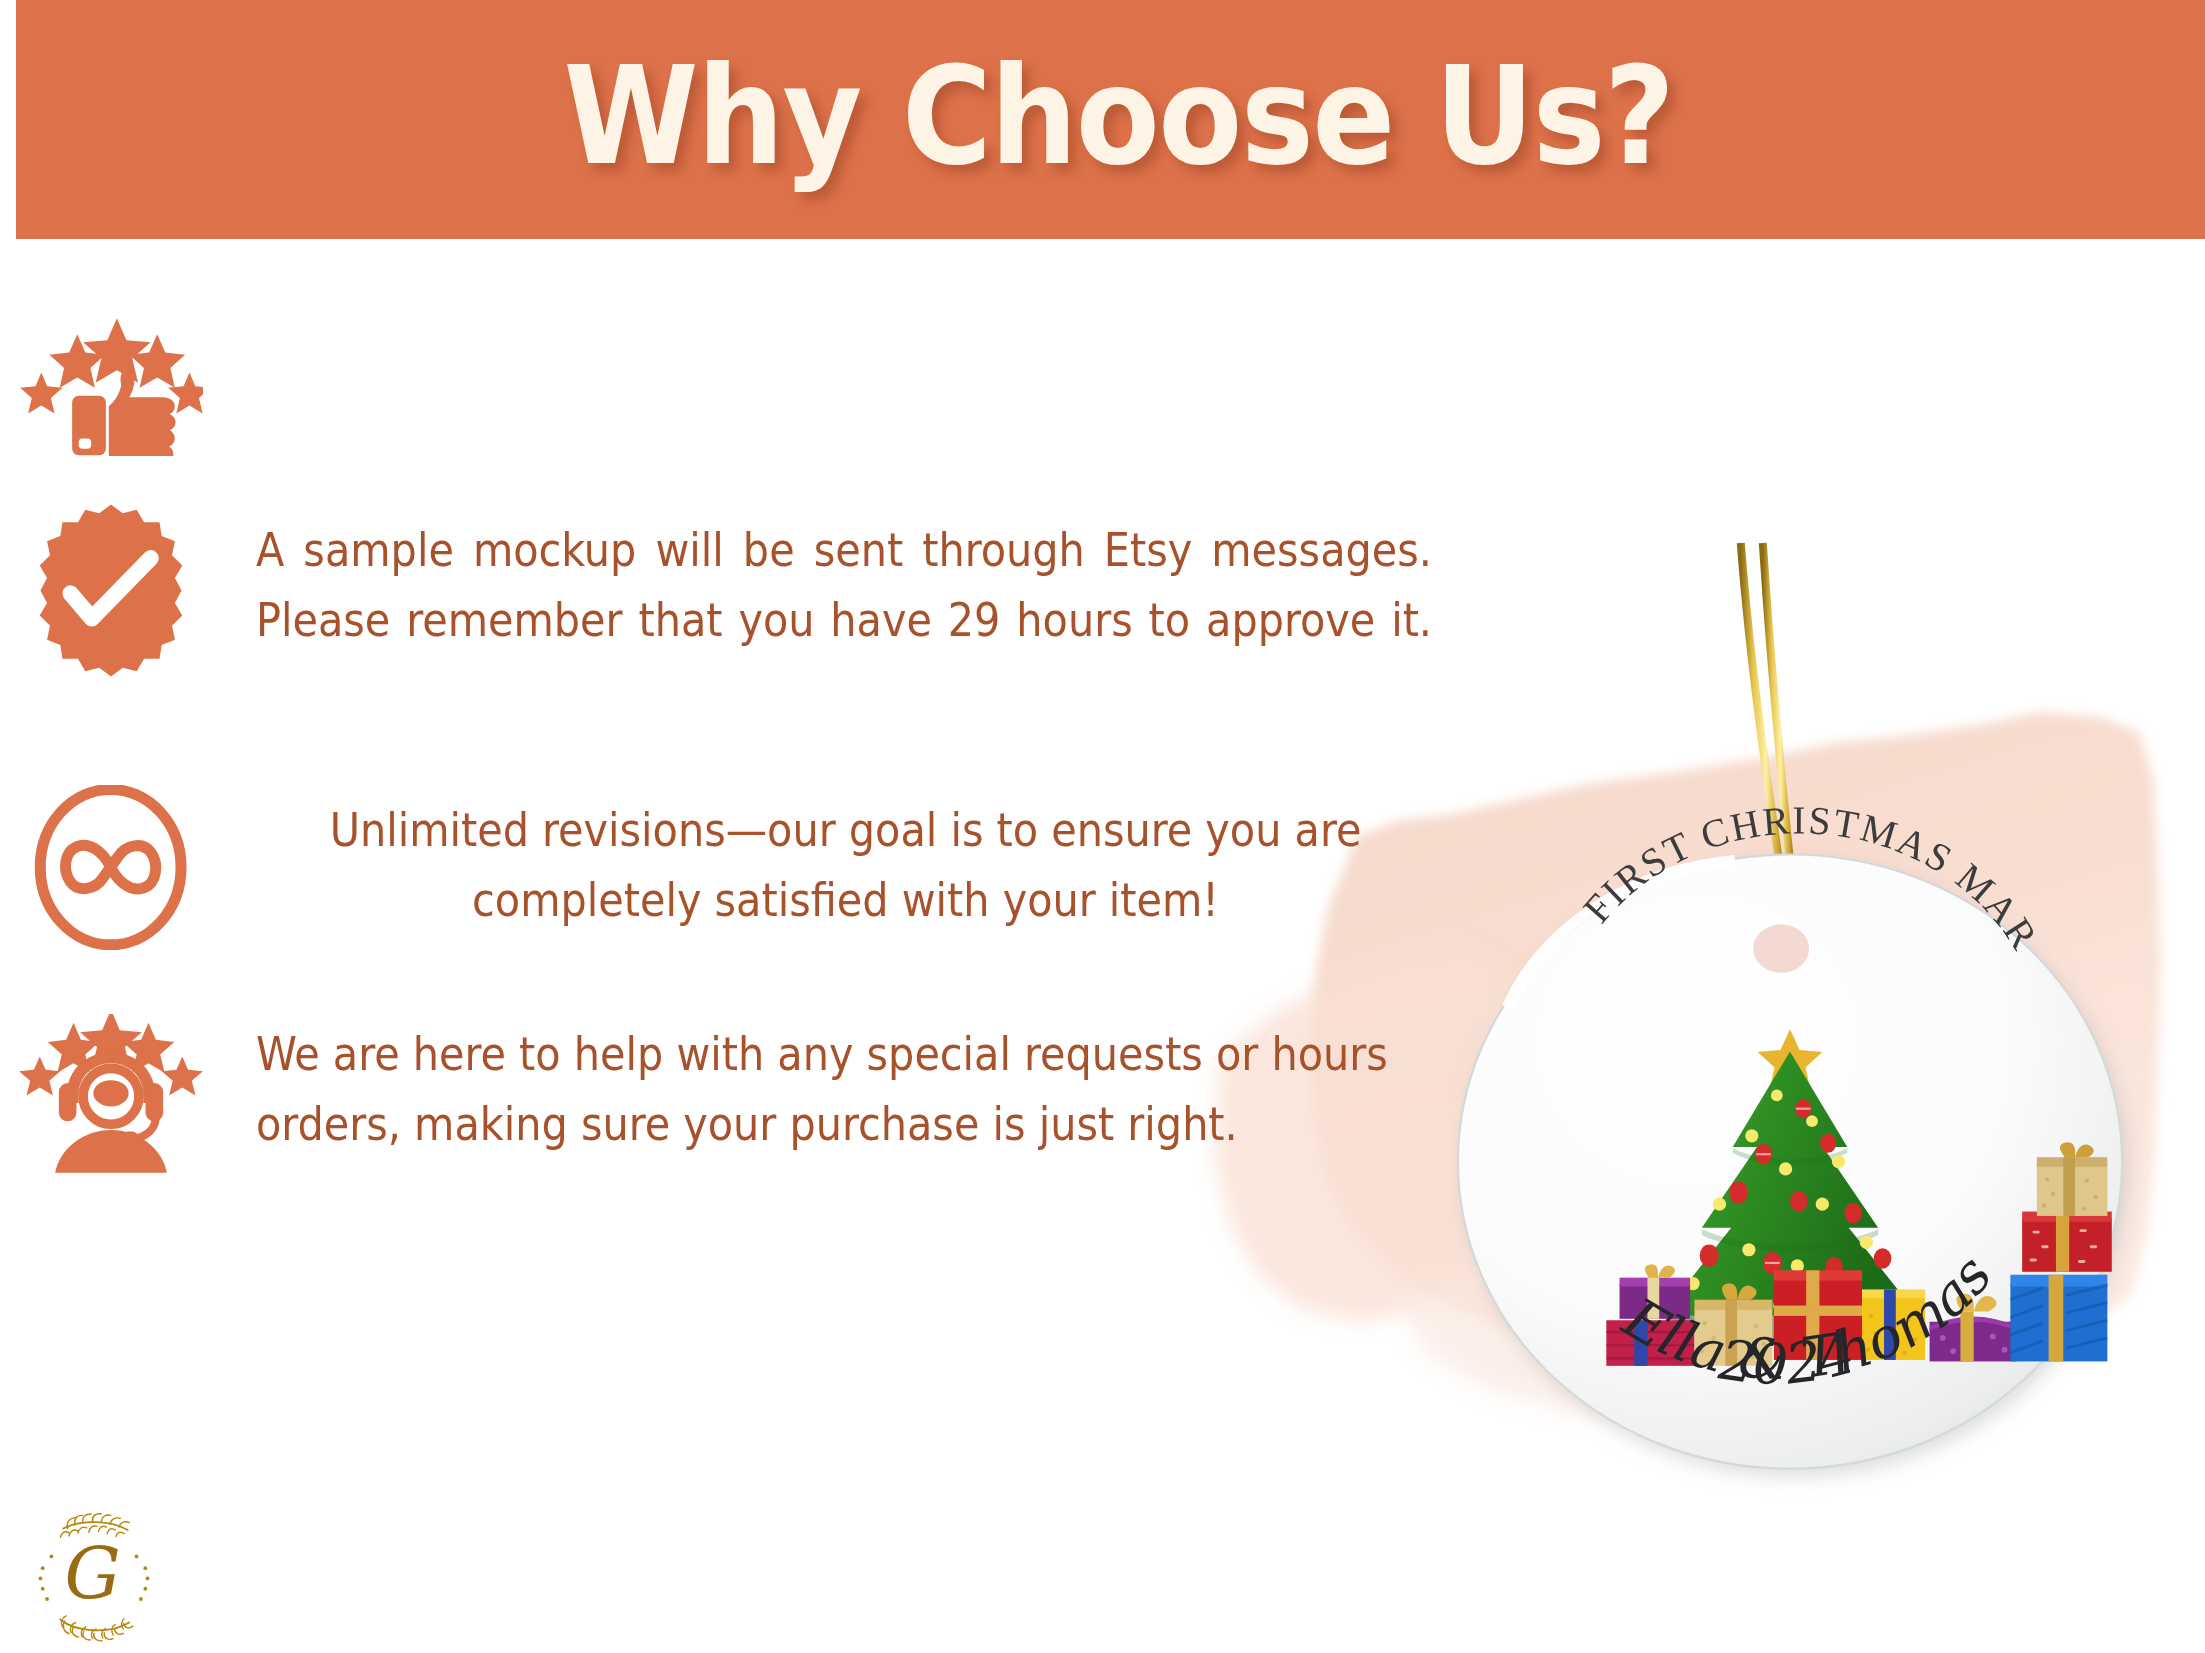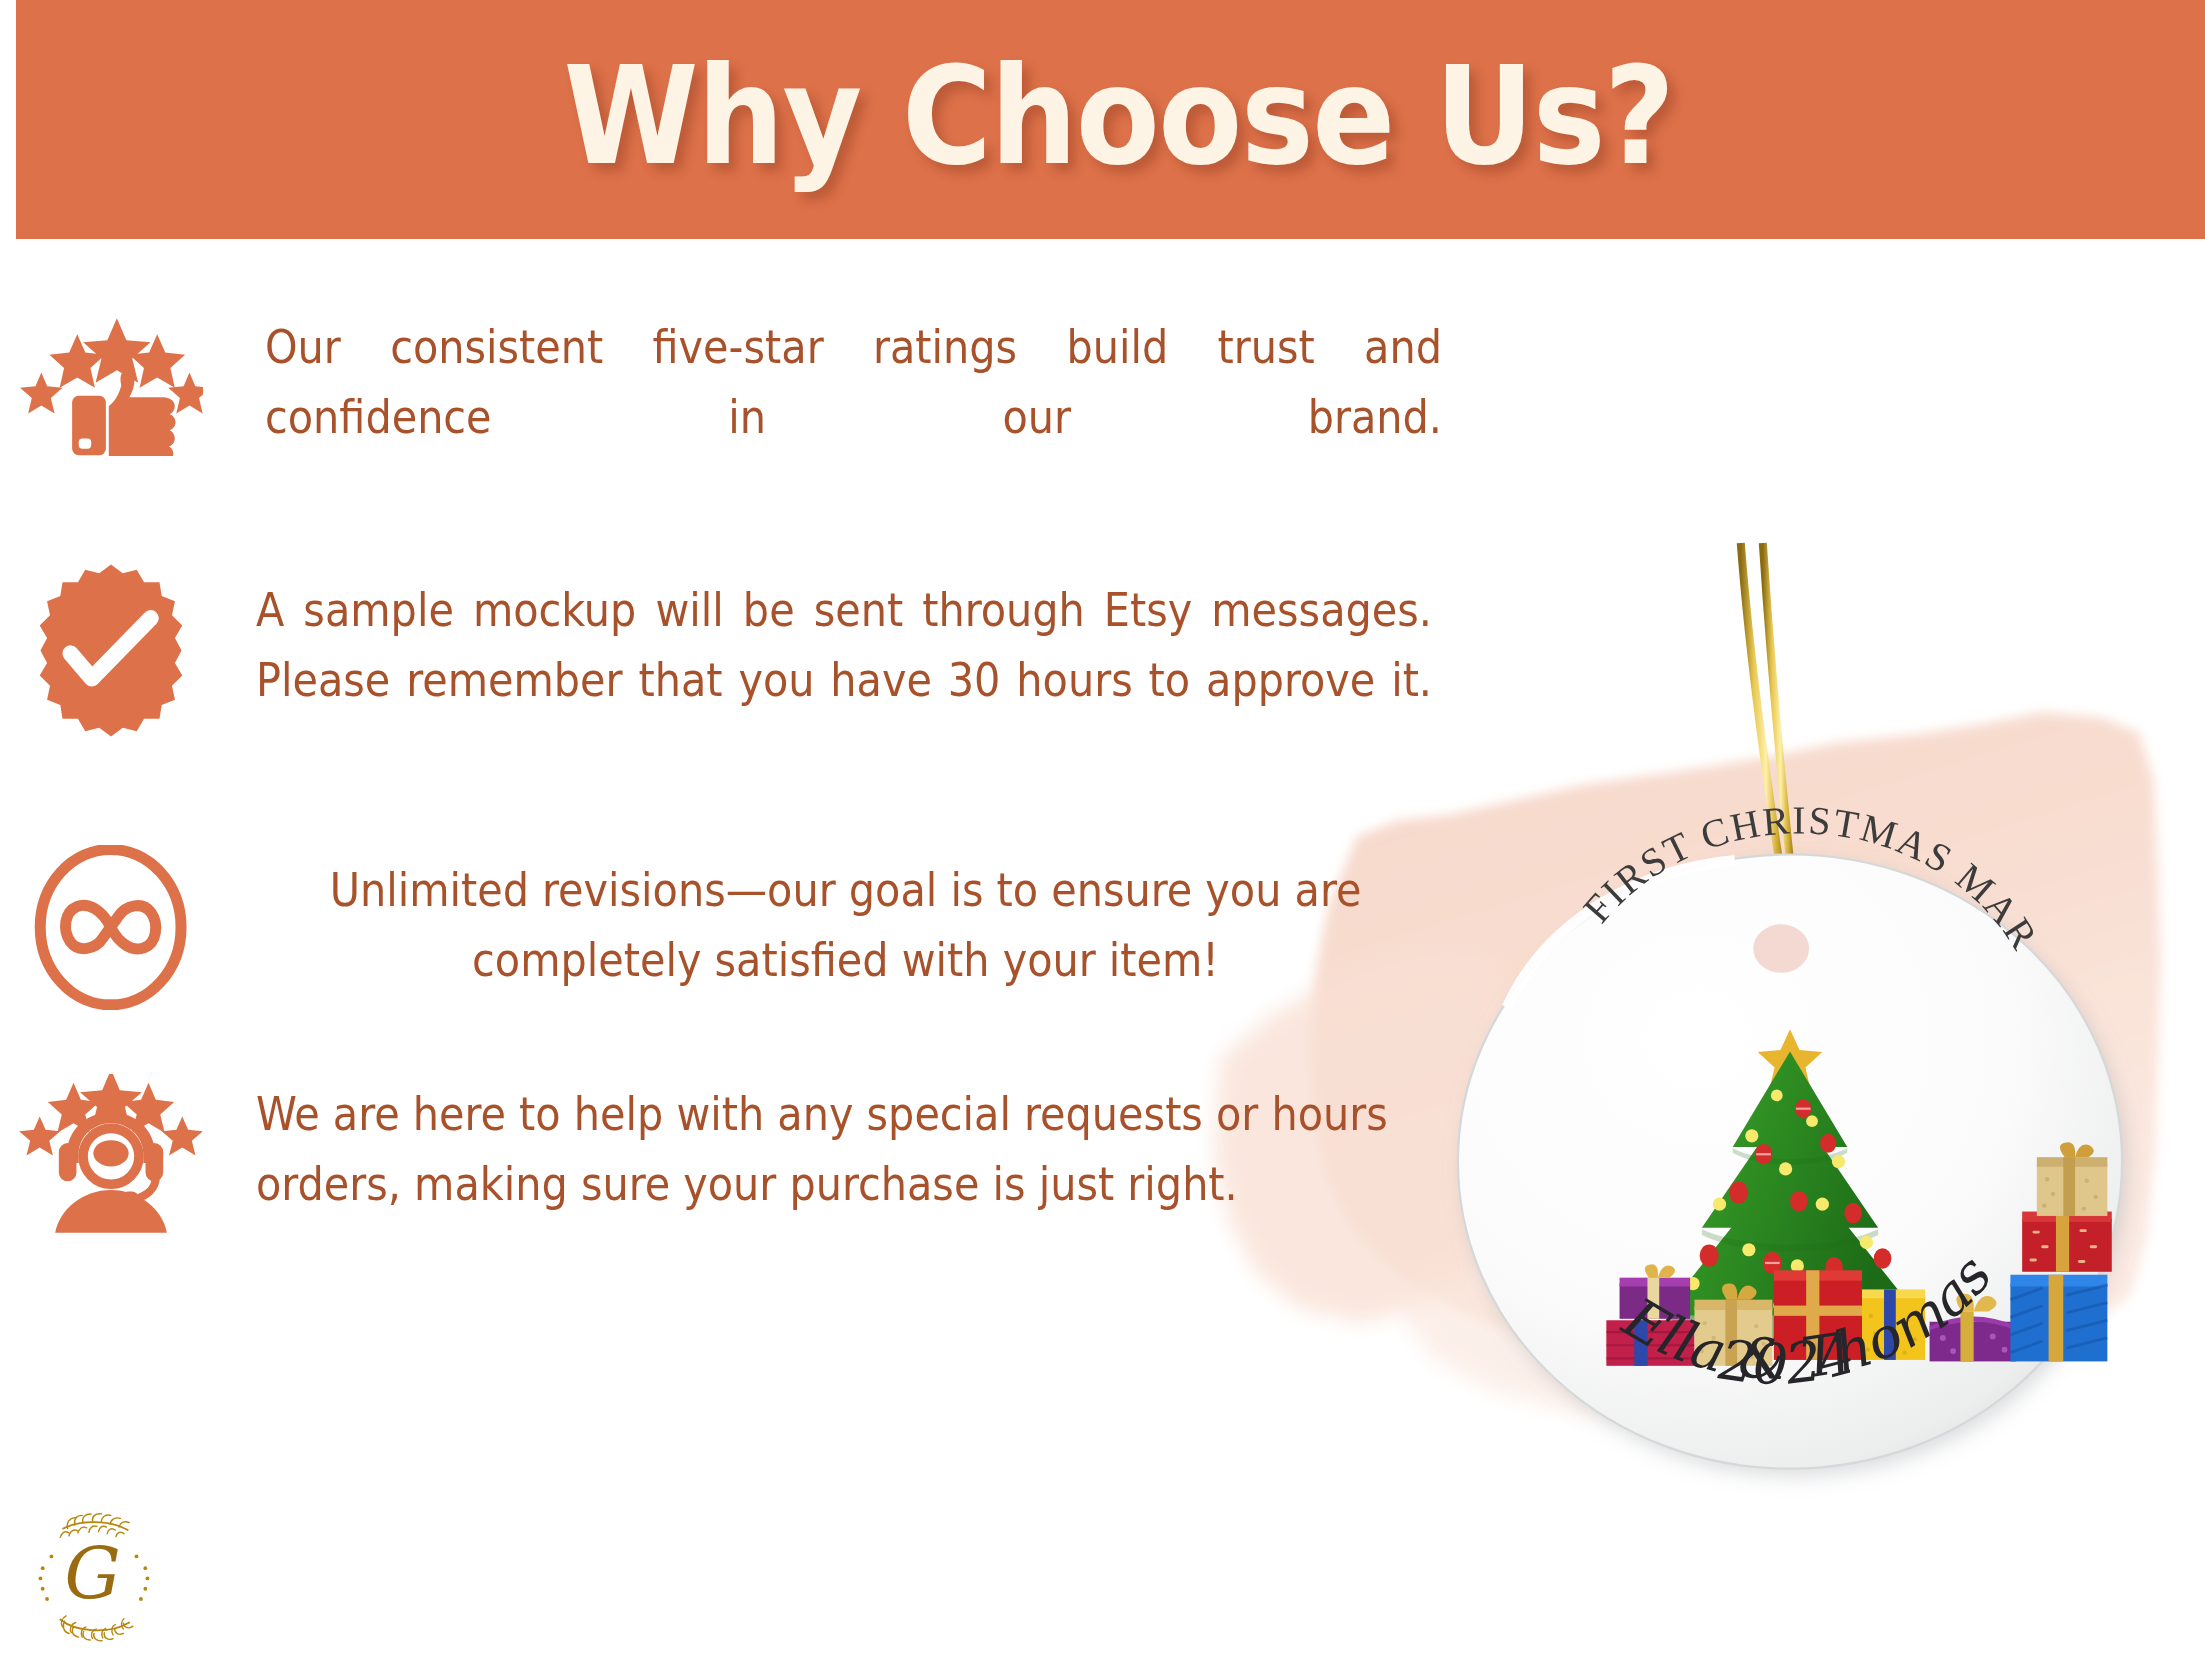--- a/index.html
+++ b/index.html
@@ -165,40 +165,39 @@
                    c4 2 7 6 7 11 c0 5 -3 9 -8 11
                    c4 2 6 6 6 10 c0 7 -6 12 -15 12
                    l-58 0 c-6 0 -11 -2 -15 -5
                    l0 -72 c8 -6 14 -16 17 -28z"></path>
 
           <rect x="72" y="128" width="46" height="81" rx="9"></rect>
           <rect x="81" y="186" width="17" height="14" rx="5" fill="#ffffff"></rect>
         </g>
       </svg>
     </div>
-    <div class="feature-text justified">Our consistent five-star ratings build trust and confidence in our brand.</div>
   </div>
 
   <div class="feature-row row-2">
     <div class="feature-icon">
       <svg width="158" height="173" viewBox="0 0 215 235" xmlns="http://www.w3.org/2000/svg">
         <g transform="translate(107.5,117.5)">
           <path fill="#dd7149" d="
             M 0,-117
             L 16,-105 L 35,-110 L 45,-93 L 66,-93 L 69,-74 L 87,-67 L 83,-48
             L 97,-34 L 87,-17 L 96,0 L 87,17 L 97,34 L 83,48 L 87,67 L 69,74
             L 66,93 L 45,93 L 35,110 L 16,105 L 0,117
             L -16,105 L -35,110 L -45,93 L -66,93 L -69,74 L -87,67 L -83,48
             L -97,34 L -87,17 L -96,0 L -87,-17 L -97,-34 L -83,-48 L -87,-67 L -69,-74
             L -66,-93 L -45,-93 L -35,-110 L -16,-105 Z"></path>
           <path d="M -55,4 L -26,38 L 54,-44" stroke="#ffffff" stroke-width="22" stroke-linecap="round" stroke-linejoin="round" fill="none"></path>
         </g>
       </svg>
     </div>
-    <div class="feature-text justified">A sample mockup will be sent through Etsy messages. Please remember that you have 30 hours to approve it.</div>
+    <div class="feature-text justified">A sample mockup will be sent through Etsy messages. Please remember that you have 29 hours to approve it.</div>
   </div>
 
   <div class="feature-row row-3">
     <div class="feature-icon">
       <svg width="158" height="165" viewBox="0 0 215 225" xmlns="http://www.w3.org/2000/svg">
         <ellipse cx="107" cy="112" rx="96" ry="106" fill="none" stroke="#dd7149" stroke-width="15"></ellipse>
         <g fill="none" stroke="#dd7149" stroke-width="15" stroke-linecap="round">
           <path d="M 107,112
                    C 95,88 76,78 61,84
                    C 44,91 41,116 52,132

